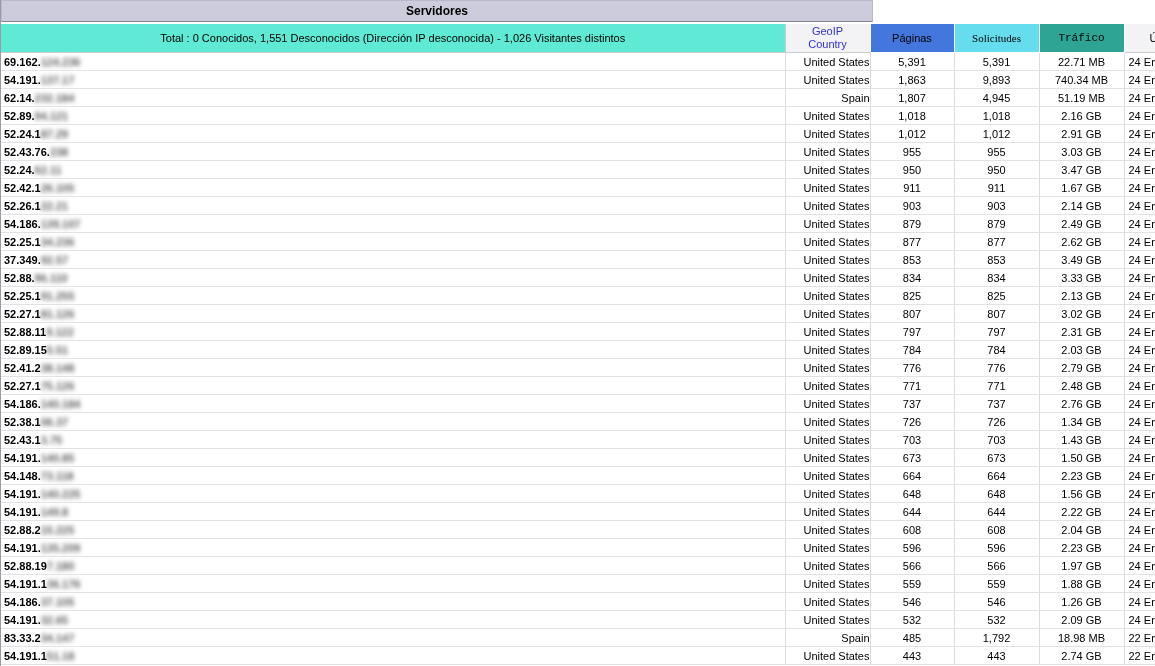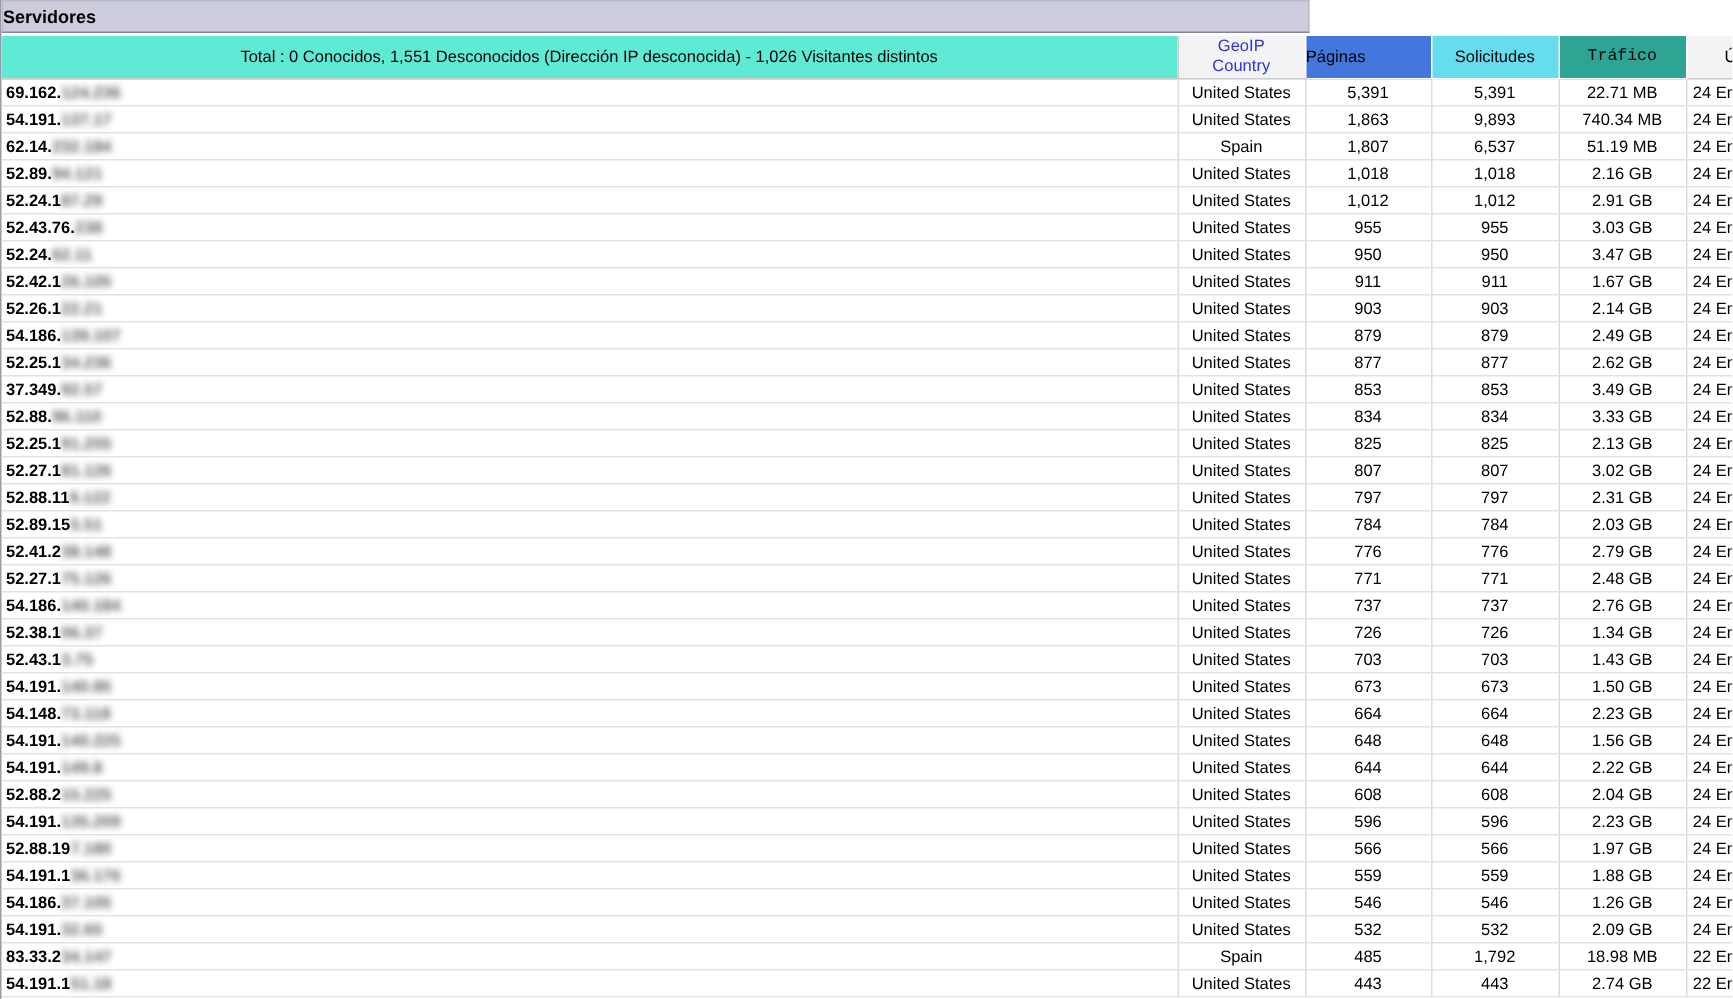--- a/index.html
+++ b/index.html
@@ -6,42 +6,42 @@
   .screen {
     position:relative; width:1155px; height:666px; overflow:hidden;
     background:#ffffff; color:#000;
     font-family:"Liberation Sans", sans-serif; font-size:11px;
     border-left:1px solid #9a9aa6; box-sizing:border-box;
   }
   .title-bar {
     width:872px; height:22px; box-sizing:border-box;
     background:#ccccdd;
     border:1px solid #b9b9cc; border-bottom:1px solid #83839a;
-    text-align:left; font-weight:bold; font-size:12px; line-height:20px;
+    text-align:center; font-weight:bold; font-size:12px; line-height:20px;
   }
   .table-clip { width:1155px; overflow:hidden; margin-top:1px; }
   table.servers { border-collapse:collapse; table-layout:fixed; width:1233px; }
   .head-row th {
     height:29px; box-sizing:border-box; font-weight:normal; font-size:11px;
     padding:0; vertical-align:middle;
   }
   .total-cell  { background:#5eead4; border-right:1px solid #cccccc; border-bottom:1px solid #cccccc; text-align:center; }
   .geo-cell    { background:#f3f3f5; border-bottom:1px solid #cccccc; line-height:13px; }
   .geoip-link  { color:#3333cc; text-decoration:none; cursor:pointer; }
-  .pages-cell   { background:#4477dd; border:1px solid #ffffff; text-align:left; }
-  .hits-cell    { background:#66ddee; border:1px solid #ffffff; text-align:center; }
+  .pages-cell   { background:#4477dd; border:1px solid #ffffff; text-align:center; }
+  .hits-cell    { background:#66ddee; border:1px solid #ffffff; text-align:center;font-family:Liberation Serif, serif; }
   .traffic-cell { background:#2ea495; border:1px solid #ffffff; text-align:center;font-family:Liberation Mono, monospace; }
   .last-cell    { background:#f3f3f5; border-bottom:1px solid #cccccc; text-align:center; white-space:nowrap; }
   .data-row td {
     height:18px; box-sizing:border-box; padding:0; white-space:nowrap;
     border-bottom:1px solid #e2e2e6; border-right:1px solid #dcdce0;
     overflow:hidden; font-size:11px;
   }
   td.host { text-align:left; padding-left:3px;font-weight:bold; }
-  td.ctr  { text-align:center; }
+  td.ctr  { text-align:right; }
   td.num  { text-align:center; }
   td.last { text-align:left; padding-left:4px; border-right:none; }
   .ipb { color:#3a3a3a; filter:blur(2px); opacity:0.8; }
 </style>
 </head>
 <body>
 
 <div class="screen">
 
   <div class="title-bar">
@@ -86,21 +86,21 @@
     <td class="ctr">United States</td>
     <td class="num">1,863</td>
     <td class="num">9,893</td>
     <td class="num">740.34 MB</td>
     <td class="last">24 Ene</td>
   </tr>
           <tr class="data-row">
     <td class="host"><span>62.14.</span><span class="ipb">232.184</span></td>
     <td class="ctr">Spain</td>
     <td class="num">1,807</td>
-    <td class="num">6,537</td>
+    <td class="num">4,945</td>
     <td class="num">51.19 MB</td>
     <td class="last">24 Ene</td>
   </tr>
           <tr class="data-row">
     <td class="host"><span>52.89.</span><span class="ipb">94.121</span></td>
     <td class="ctr">United States</td>
     <td class="num">1,018</td>
     <td class="num">1,018</td>
     <td class="num">2.16 GB</td>
     <td class="last">24 Ene</td>

